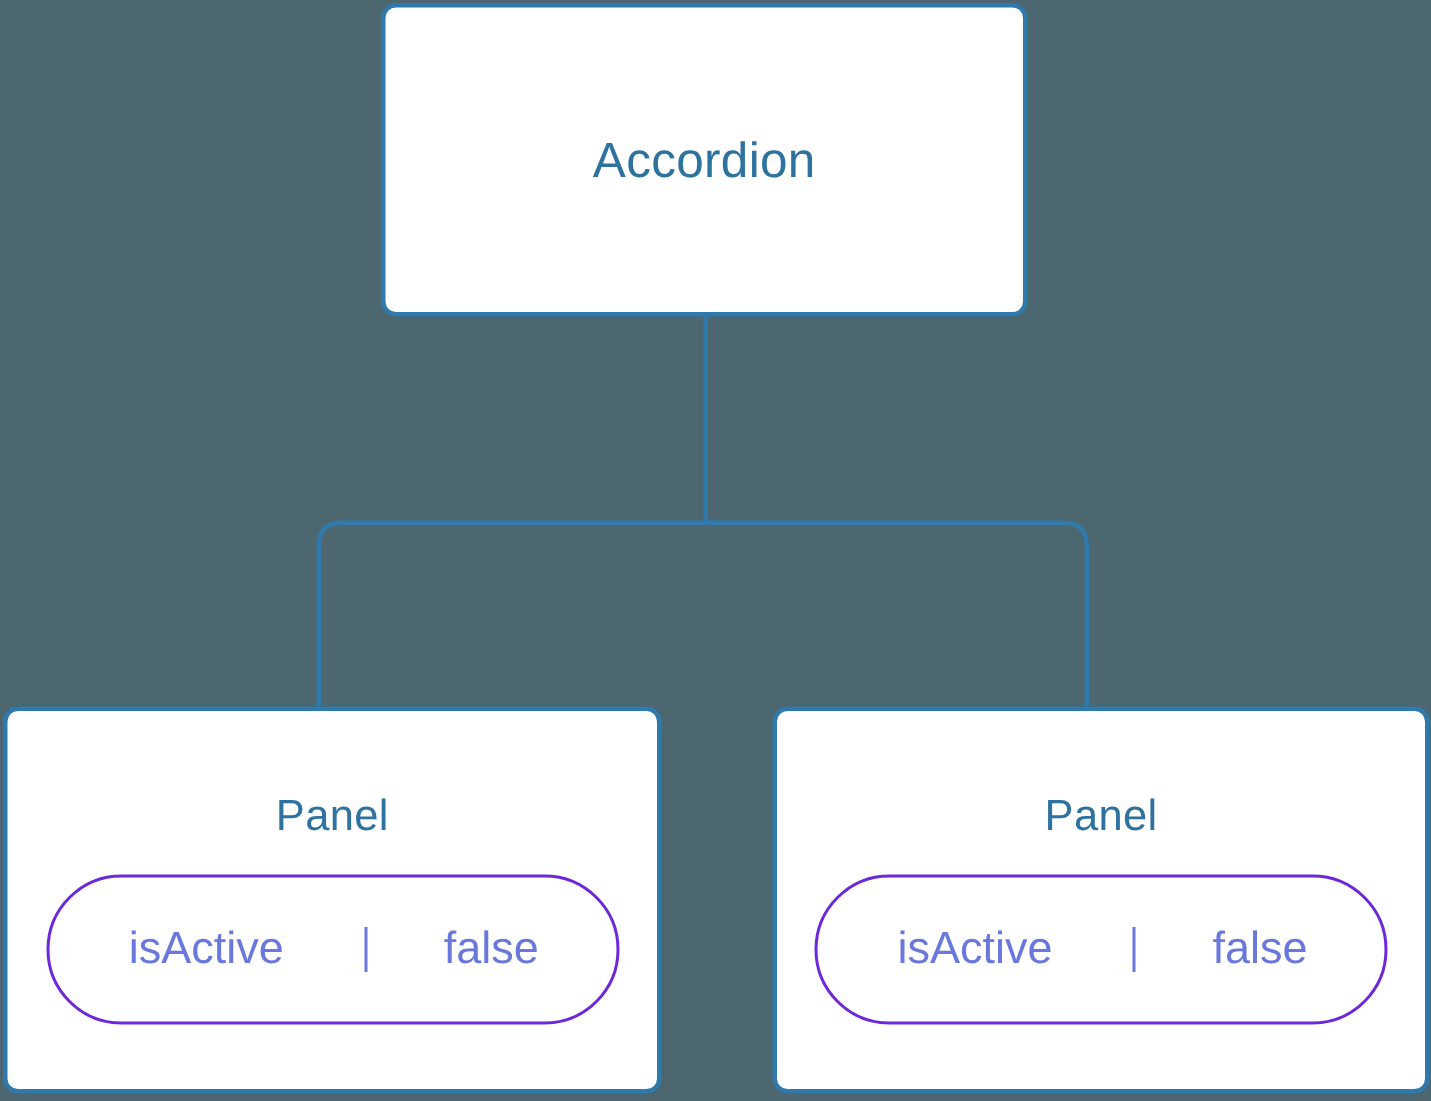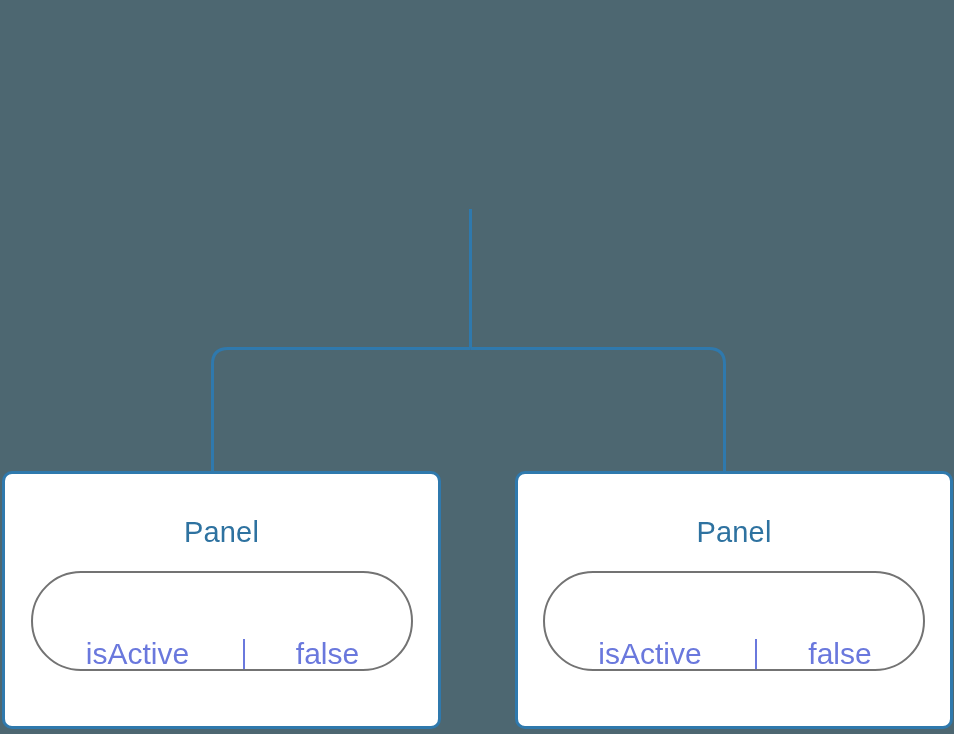--- a/index.html
+++ b/index.html
@@ -54,38 +54,38 @@
     color: #2e72a0;
     font-size: 33px;
     line-height: 1;
     letter-spacing: 0.2px;
   }
 
   
   .panel-node {
     top: 471px;
     height: 258px;
-    padding-top: 44px;
+    padding-top: 56px;
   }
   #node-panel-left  { left: 2px;   width: 439px; }
   #node-panel-right { left: 515px; width: 438px; }
 
   .panel-title {
     color: #2e72a0;
     font-size: 29px;
     line-height: 1;
     letter-spacing: 0.2px;
     margin-bottom: 24px;
   }
 
   
   .prop-pill {
     display: flex;
-    align-items: flex-end;
-    border: 2px solid #737373;
+    align-items: center;
+    border: 2px solid #6d28d9;
     border-radius: 52px;
     height: 100px;
     box-sizing: border-box;
     background: #ffffff;
     overflow: hidden;
   }
   .prop-key,
   .prop-val {
     display: flex;
     align-items: center;
@@ -109,20 +109,23 @@
 <div id="stage">
 
   <svg id="connectors" viewBox="0 0 954 734" width="954" height="734" aria-hidden="true">
 
     <path d="M 470.5 209 L 470.5 348.5" fill="none" stroke="#2f79ad" stroke-width="3"></path>
 
     <path d="M 470.5 348.5 L 228 348.5 Q 212.5 348.5 212.5 364 L 212.5 474" fill="none" stroke="#2f79ad" stroke-width="3" stroke-linecap="butt" stroke-linejoin="round"></path>
     <path d="M 470.5 348.5 L 709 348.5 Q 724.5 348.5 724.5 364 L 724.5 474" fill="none" stroke="#2f79ad" stroke-width="3" stroke-linecap="butt" stroke-linejoin="round"></path>
   </svg>
 
+  <div class="node" id="node-accordion">
+    <span class="root-title">Accordion</span>
+  </div>
 
   <div class="node panel-node" id="node-panel-left">
     <span class="panel-title">Panel</span>
     <div class="prop-pill">
       <span class="prop-key">isActive</span>
       <span class="prop-val">false</span>
     </div>
   </div>
 
   <div class="node panel-node" id="node-panel-right">

